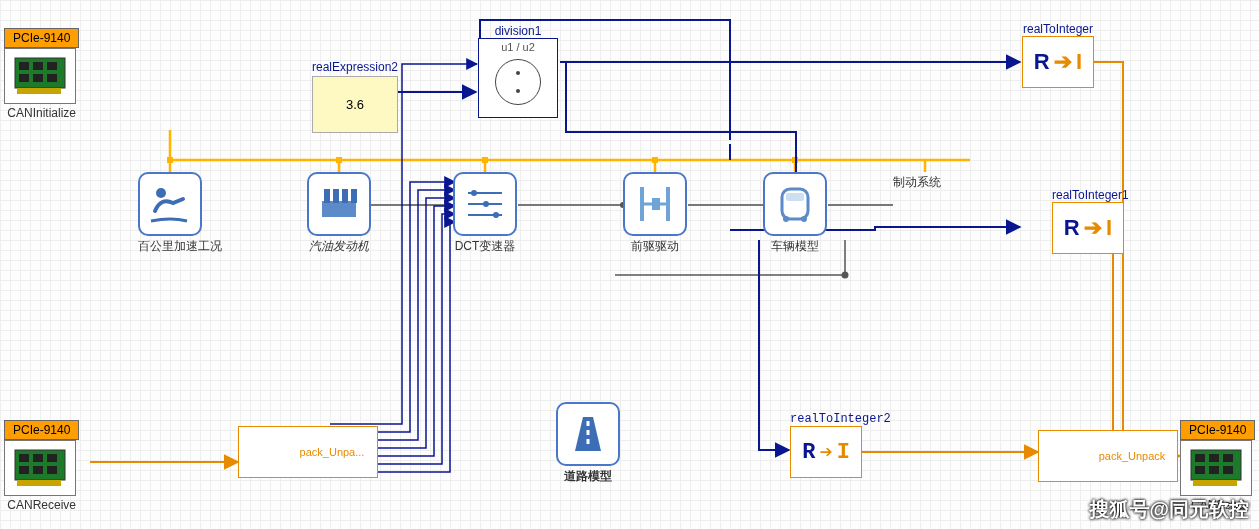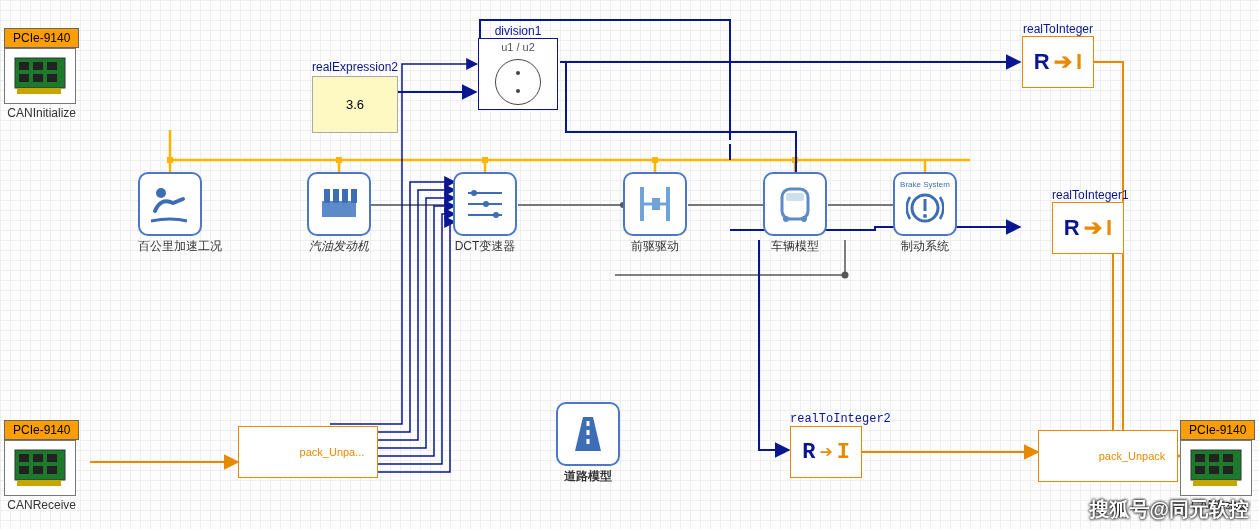--- a/index.html
+++ b/index.html
@@ -44,21 +44,21 @@
   .iconbox.blue { border-color: #4a77c8; }
   .valbox {
     display: inline-block;
     min-width: 60px;
     padding: 20px 12px;
     background: #fef9c3;
     border: 1px solid #aaa;
     font-size: 13px;
   }
   .division {
-    width:80px; height:72px;
+    width:80px; height:80px;
     border:1px solid #0a1690;
     background:#fff;
     display:flex; flex-direction:column; align-items:center;
     box-sizing:border-box;
   }
   .division .sub { font-size:11px; color:#555; margin-top:2px; }
   .division .circ {
     width:44px; height:44px; border:1px solid #444;
     border-radius:50%; margin-top:6px; position:relative;
   }
@@ -251,30 +251,20 @@
         <rect x="10" y="8" width="26" height="30" rx="8" fill="none" stroke="#5d8ac9" stroke-width="3"></rect>
         <rect x="14" y="12" width="18" height="8" rx="2" fill="#cde0f2"></rect>
         <circle cx="14" cy="38" r="3" fill="#5d8ac9"></circle>
         <circle cx="32" cy="38" r="3" fill="#5d8ac9"></circle>
       </svg>
   </div>
   <div class="lbl">车辆模型</div>
 </div>
 
 <div class="block" style="left:893px; top:172px;">
-  <div class="iconbox blue" style="flex-direction:column;">
-    <div style="font-size:8px;color:#3d6db5; margin-top:-2px;">Brake System</div>
-    <svg width="38" height="38">
-        <circle cx="19" cy="19" r="13" fill="none" stroke="#3d6db5" stroke-width="3"></circle>
-        <line x1="19" y1="10" x2="19" y2="22" stroke="#3d6db5" stroke-width="3"></line>
-        <circle cx="19" cy="27" r="2" fill="#3d6db5"></circle>
-        <path d="M4,8 A20,20 0 0,0 4,30" stroke="#3d6db5" stroke-width="2.5" fill="none"></path>
-        <path d="M34,8 A20,20 0 0,1 34,30" stroke="#3d6db5" stroke-width="2.5" fill="none"></path>
-      </svg>
-  </div>
   <div class="lbl">制动系统</div>
 </div>
 
 <div class="block" style="left:556px; top:402px;font-weight:bold;">
   <div class="iconbox blue">
     <svg width="46" height="46">
         <path d="M18 6 L10 40 H36 L28 6 Z" fill="#3d6db5"></path>
         <line x1="23" y1="10" x2="23" y2="36" stroke="#fff" stroke-width="3" stroke-dasharray="5 4"></line>
       </svg>
   </div>

